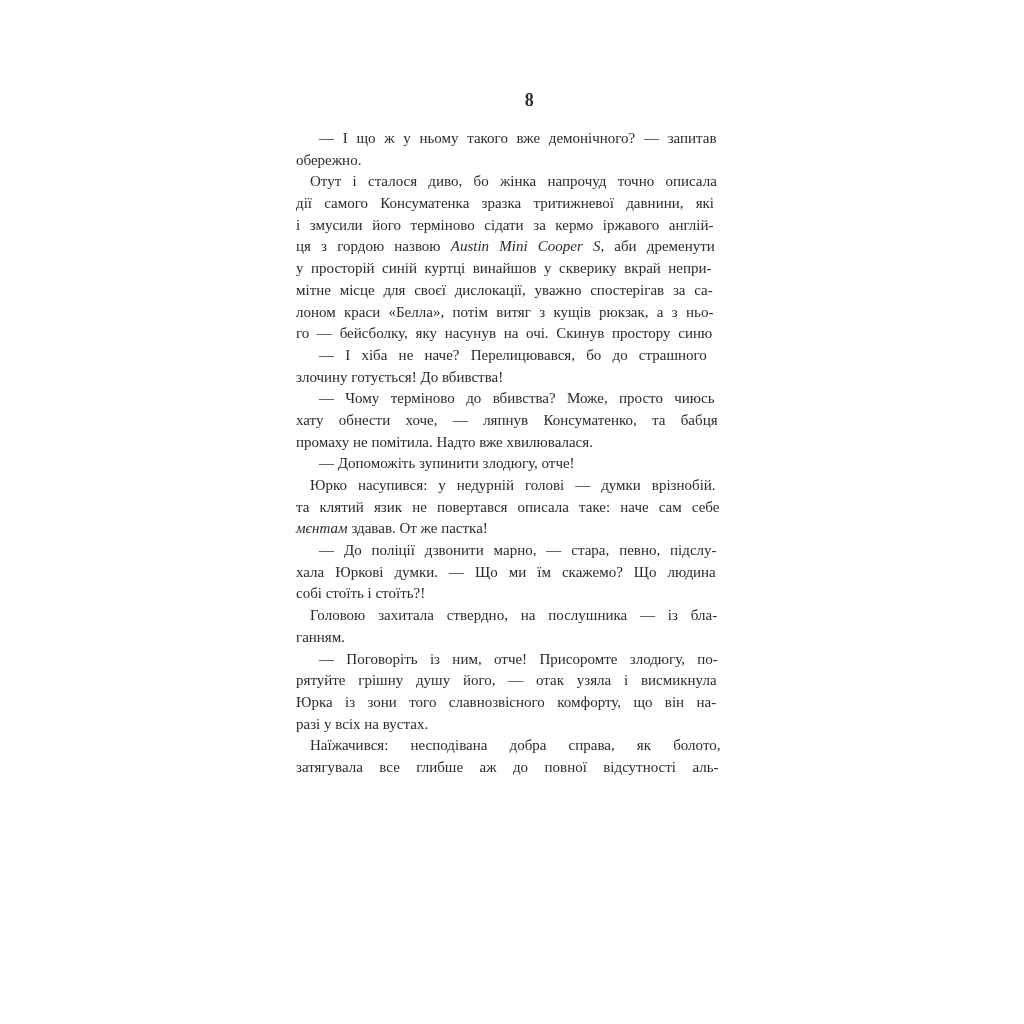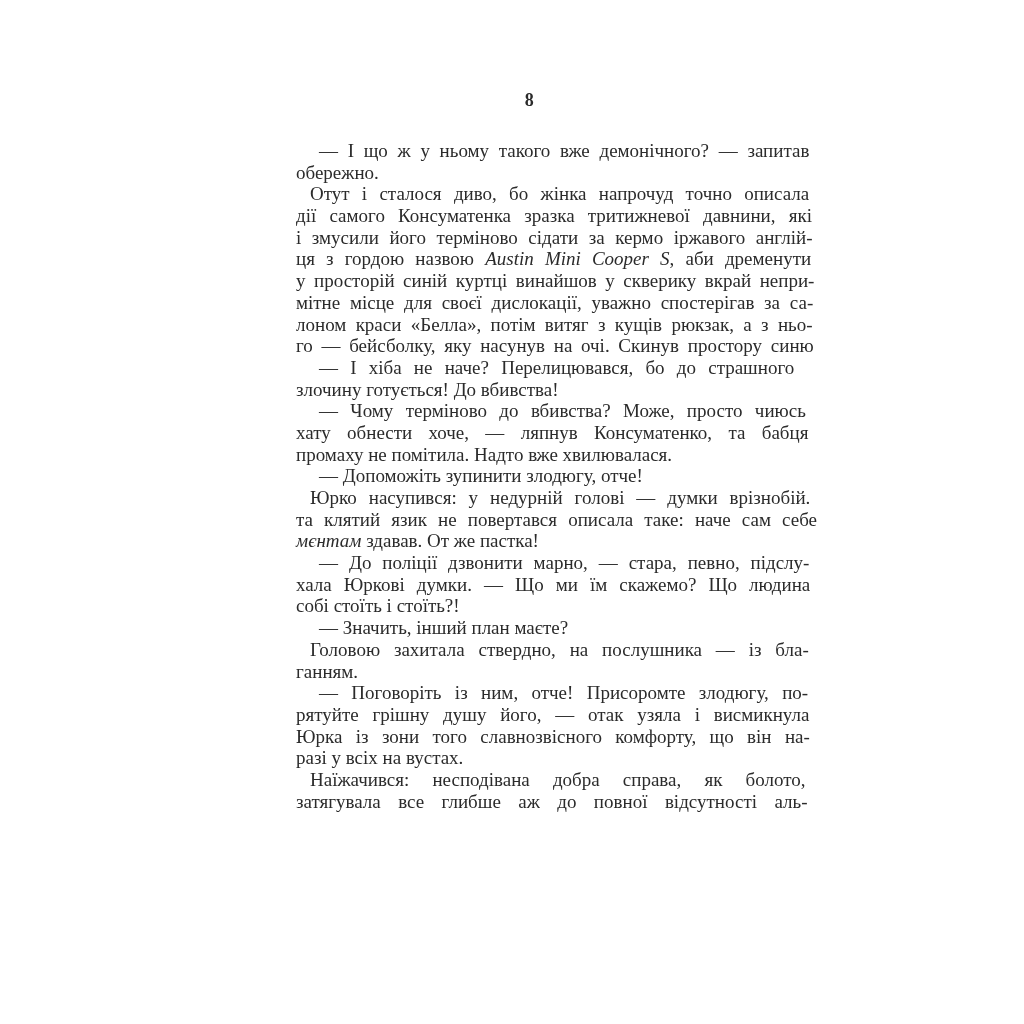--- a/index.html
+++ b/index.html
@@ -21,23 +21,23 @@
     top: 90px;
     width: 467px;
     text-align: center;
     font-size: 18px;
     font-weight: 700;
     letter-spacing: 0.3px;
   }
   .text-block {
     position: absolute;
     left: 296px;
-    top: 140px;
+    top: 128px;
     width: 467px;
-    font-size: 19px;
+    font-size: 15px;
     line-height: 21.7px;
   }
   .para { margin: 0; padding: 0; }
   .line {
     white-space: nowrap;
     height: 21.7px;
     overflow: visible;
   }
   .line.indent-n { padding-left: 14px; }
   .line.indent-d { padding-left: 23px; }
@@ -79,23 +79,20 @@
       <div class="line indent-n"><span class="lt" style="word-spacing: 7.18973px;"><span>Юрко насупився: у недурній голові — думки врізнобій.</span></span></div>
       <div class="line"><span class="lt" style="word-spacing: 6.38194px;"><span>та клятий язик не повертався описала таке: наче сам себе</span></span></div>
       <div class="line"><span class="lt"><i>мєнтам</i><span> здавав. От же пастка!</span></span></div>
     </div>
     <div class="para">
       <div class="line indent-d"><span class="lt" style="word-spacing: 6.16602px;"><span>— До поліції дзвонити марно, — стара, певно, підслу-</span></span></div>
       <div class="line"><span class="lt" style="word-spacing: 7.28125px;"><span>хала Юркові думки. — Що ми їм скажемо? Що людина</span></span></div>
       <div class="line"><span class="lt"><span>собі стоїть і стоїть?!</span></span></div>
     </div>
     <div class="para">
-      <div class="line indent-d"><span class="lt"><span>— Значить, інший план маєте?</span></span></div>
-    </div>
-    <div class="para">
       <div class="line indent-n"><span class="lt" style="word-spacing: 9.10268px;"><span>Головою захитала ствердно, на послушника — із бла-</span></span></div>
       <div class="line"><span class="lt"><span>ганням.</span></span></div>
     </div>
     <div class="para">
       <div class="line indent-d"><span class="lt" style="word-spacing: 8.6183px;"><span>— Поговоріть із ним, отче! Присоромте злодюгу, по-</span></span></div>
       <div class="line"><span class="lt" style="word-spacing: 9.02539px;"><span>рятуйте грішну душу його, — отак узяла і висмикнула</span></span></div>
       <div class="line"><span class="lt" style="word-spacing: 8.625px;"><span>Юрка із зони того славнозвісного комфорту, що він на-</span></span></div>
       <div class="line"><span class="lt"><span>разі у всіх на вустах.</span></span></div>
     </div>
     <div class="para">

